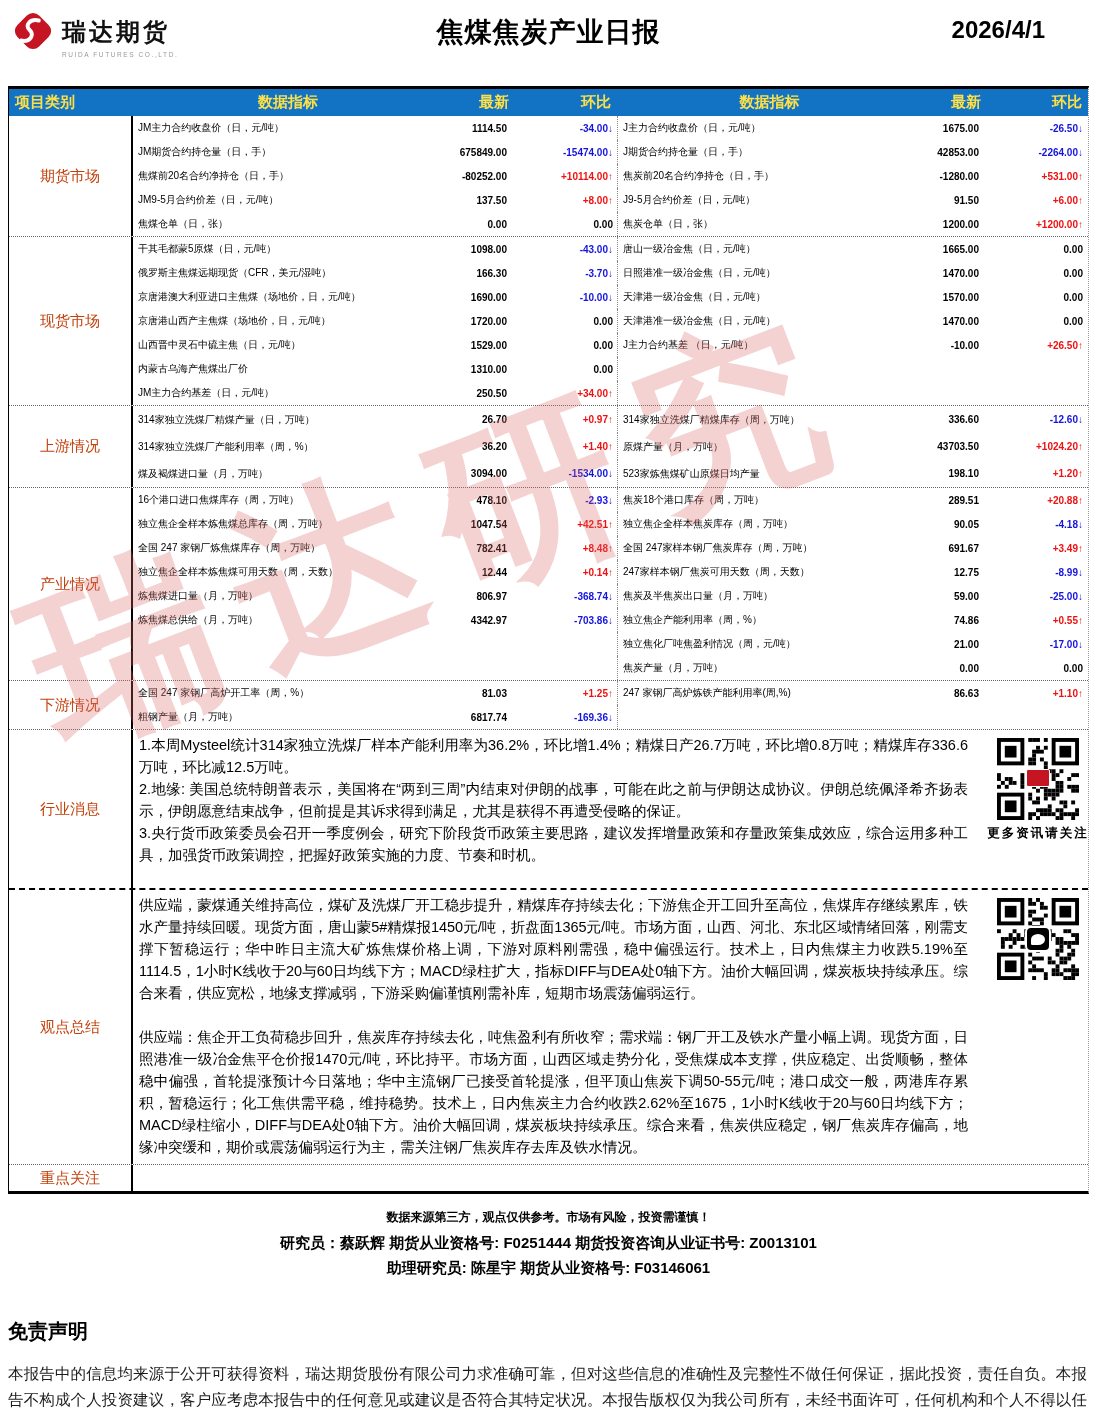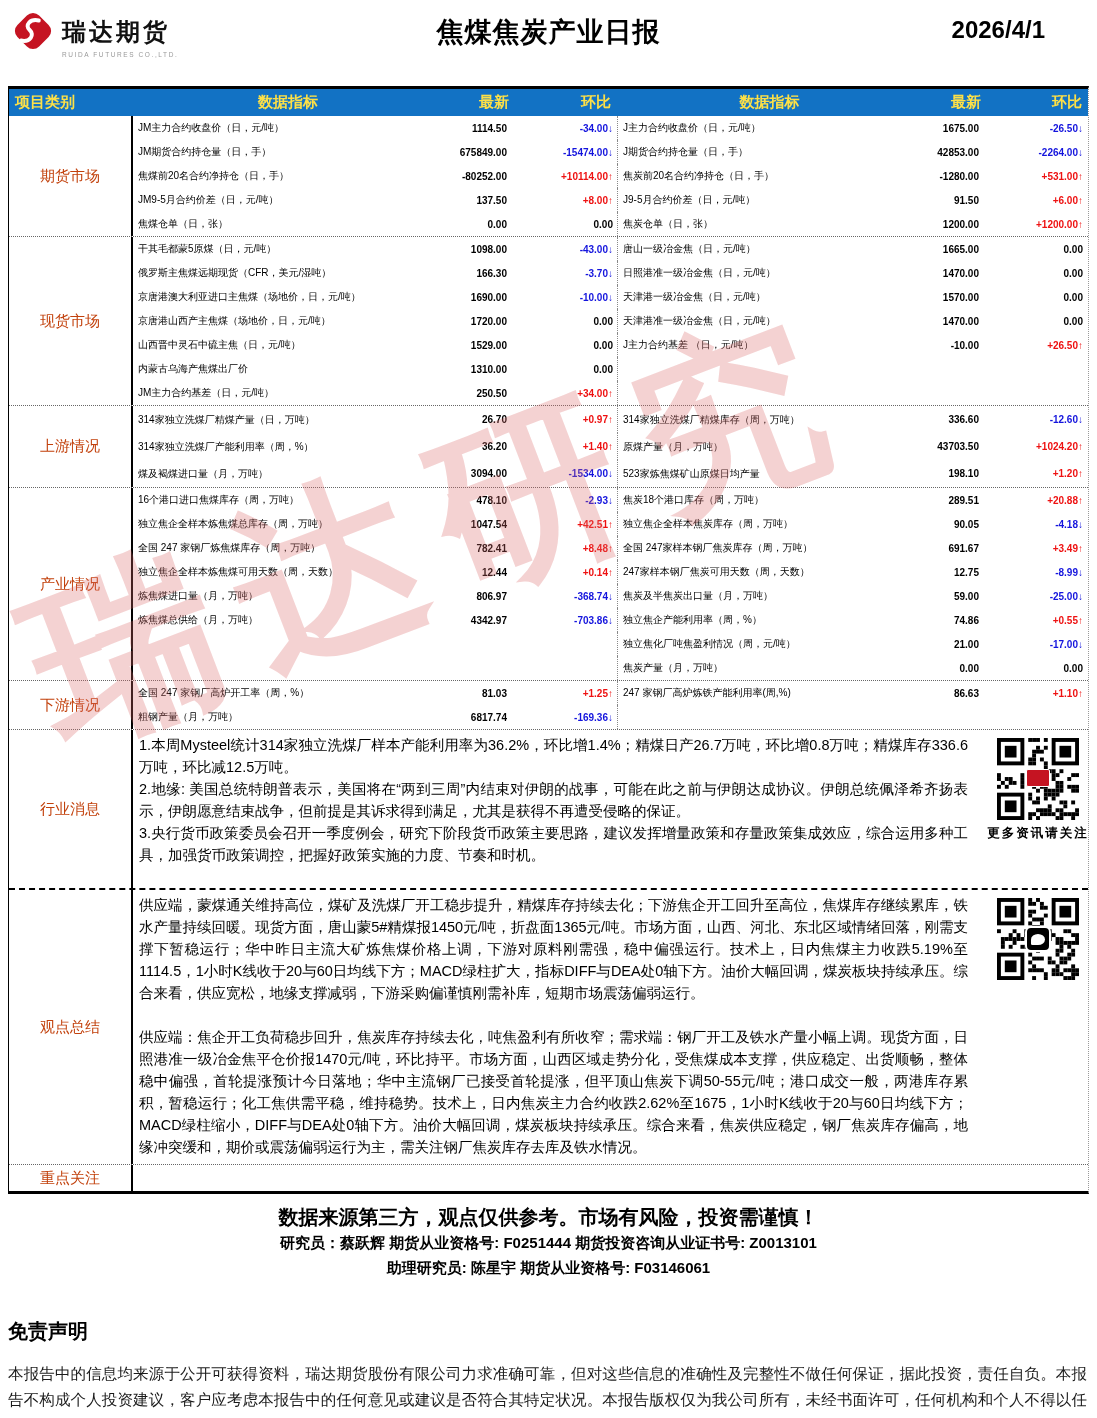--- a/index.html
+++ b/index.html
@@ -50,21 +50,21 @@
   .qr-badge-red { position:absolute; left:29px; top:31px; width:24px; height:18px; background:#c51422; border-radius:2px; border:1px solid #fff; }
   .qr-badge-wechat { position:absolute; left:28px; top:28px; width:26px; height:26px; background:#000; border-radius:6px; border:2px solid #fff; display:flex; align-items:center; justify-content:center; }
   .qr-badge-wechat::after { content:""; width:14px; height:11px; background:#fff; border-radius:50% 50% 50% 10%; }
   .qr-caption { font-size:12.5px; font-weight:bold; color:#000; margin-top:5px; letter-spacing:2px; white-space:nowrap; }
 
   
   .watermark { position:absolute; left:40px; top:560px; width:1100px; transform:rotate(-21deg); transform-origin:left center; font-size:185px; font-weight:bold; color:rgba(219,106,106,0.30); letter-spacing:30px; pointer-events:none; z-index:5; white-space:nowrap; }
 
   
   .report-footer { margin-top:10px; text-align:center; color:#000; }
-  .f-line1 { font-size:20px; font-weight:bold; line-height:26px; }
+  .f-line1 { font-size:12px; font-weight:bold; line-height:26px; }
   .f-line2, .f-line3 { font-size:15px; font-weight:bold; line-height:25px; }
 
   
   .disclaimer { position:absolute; left:8px; right:10px; top:1318px; }
   .d-title { font-size:20px; font-weight:bold; color:#000; margin-bottom:16px; }
   .d-body { font-size:15.5px; line-height:26px; color:#1a1a1a; text-align:justify; }
 </style>
 </head>
 <body>
 

